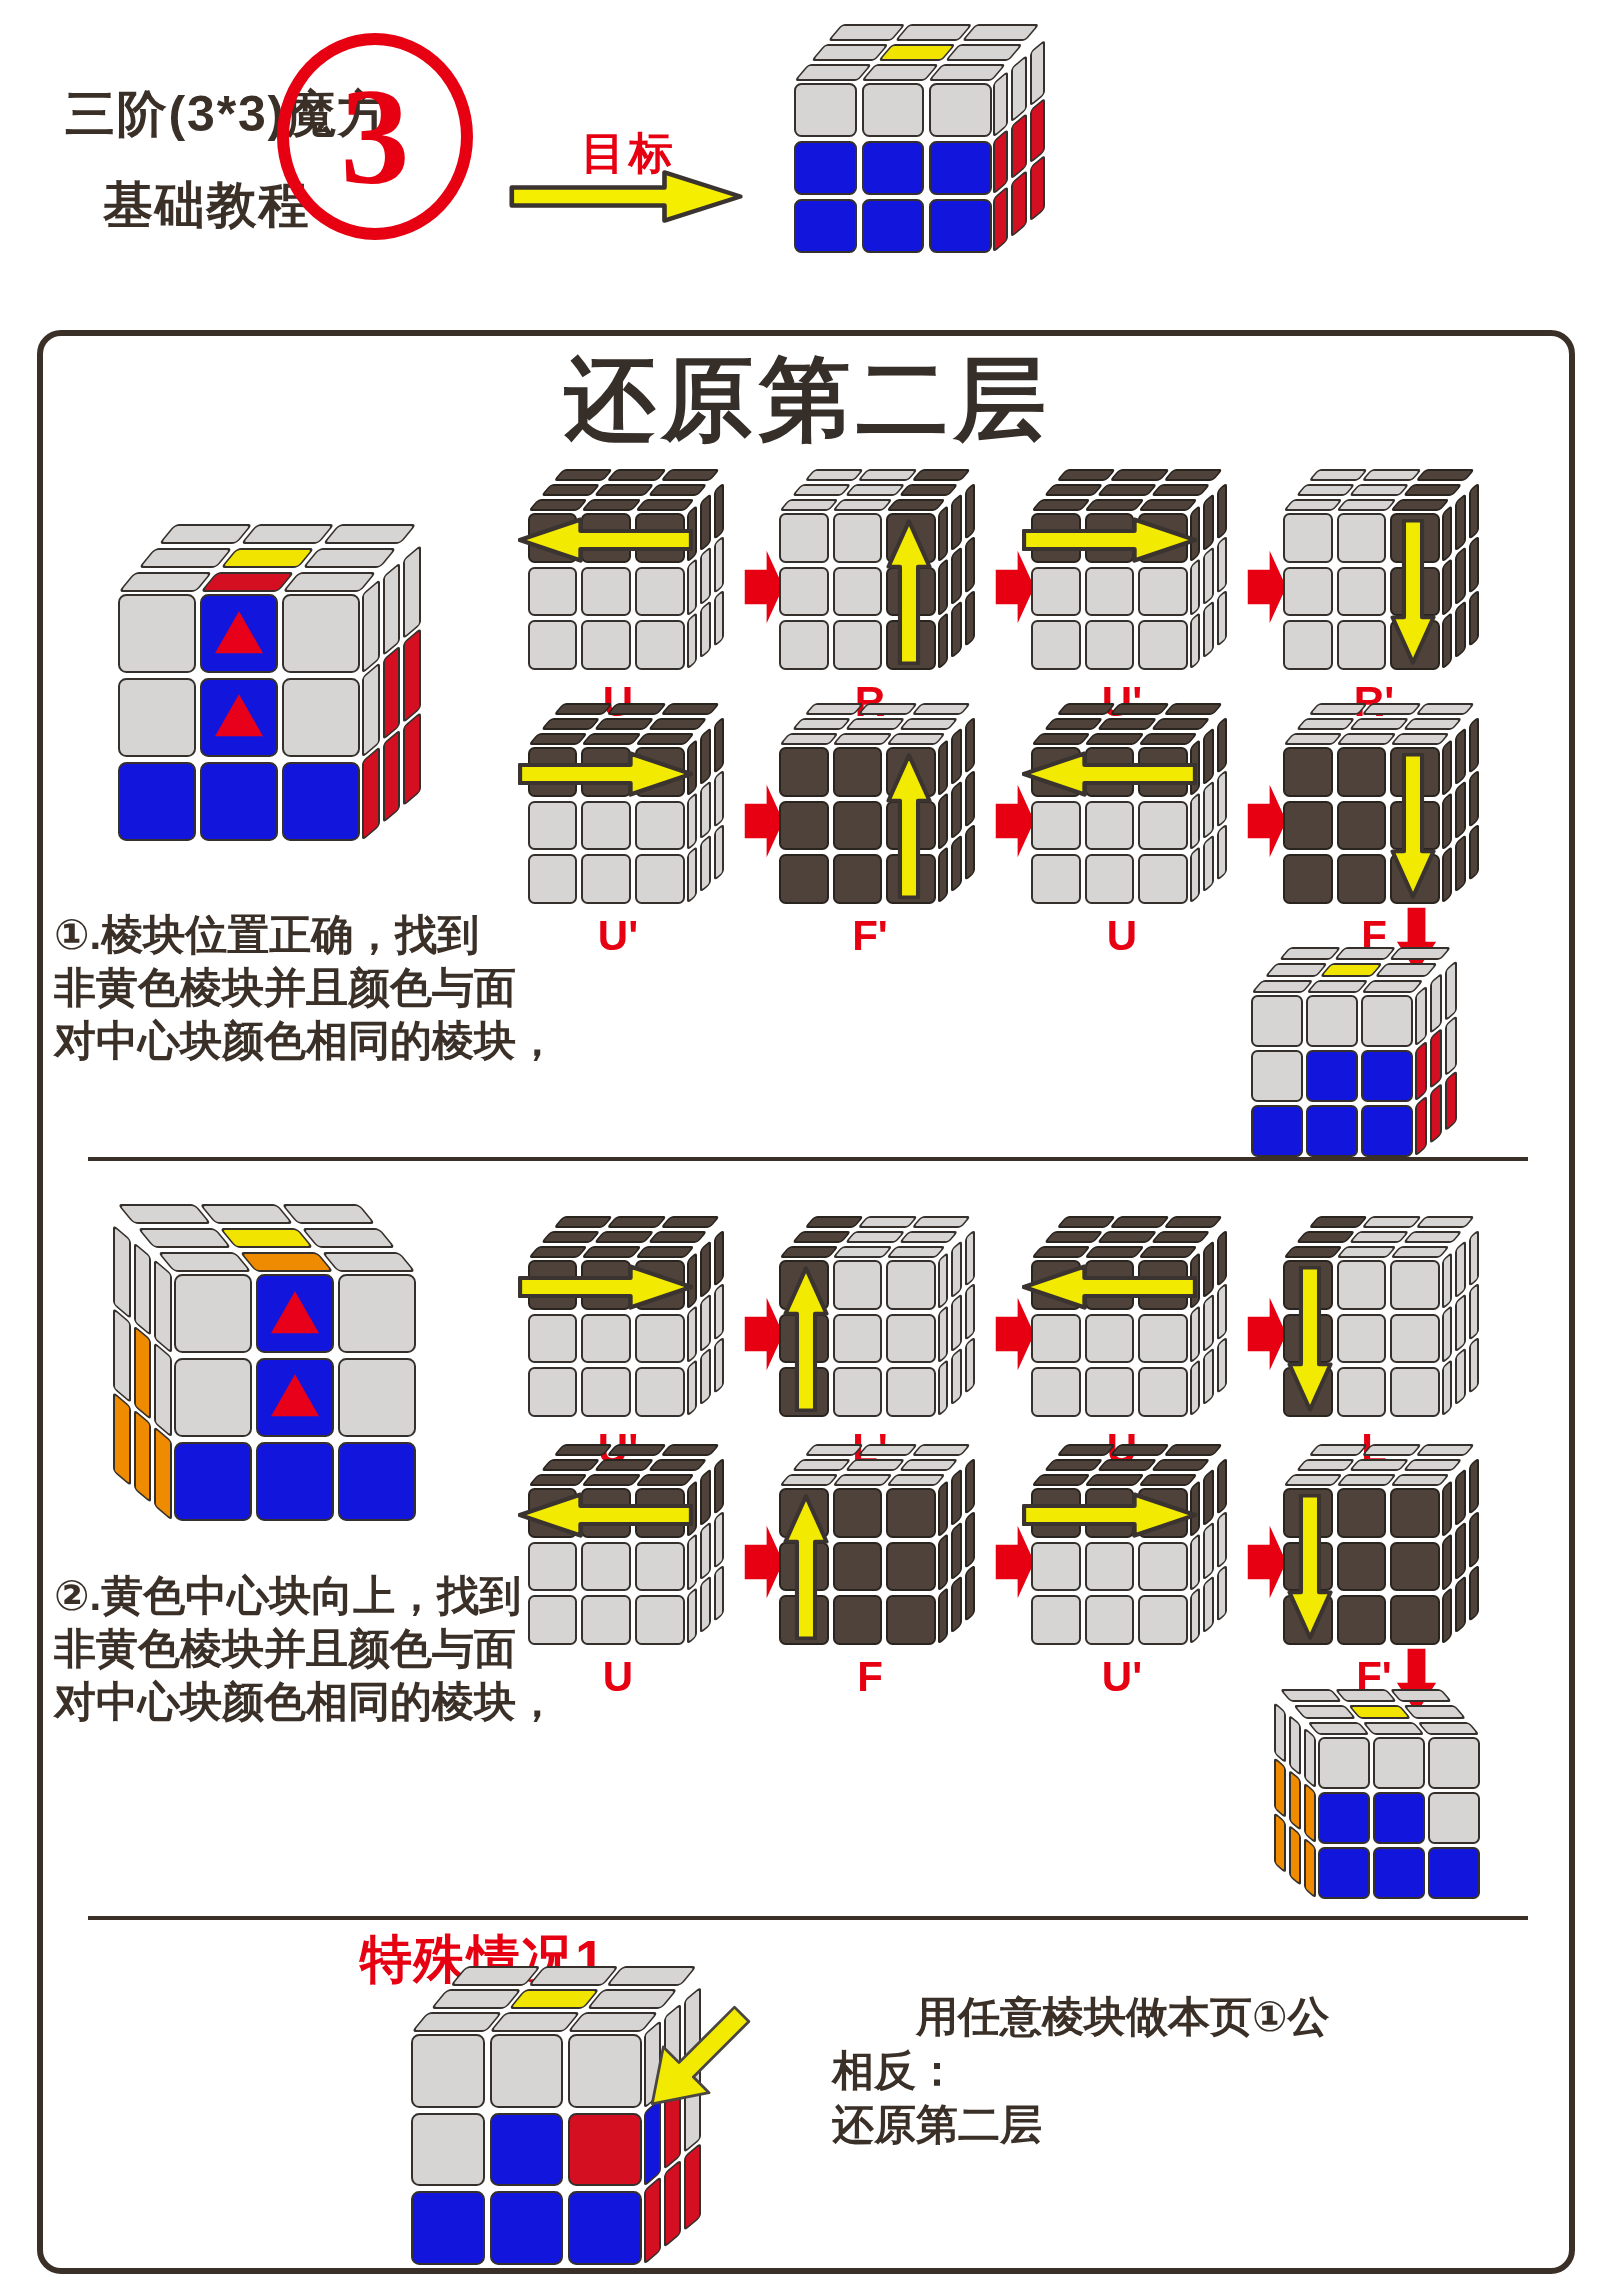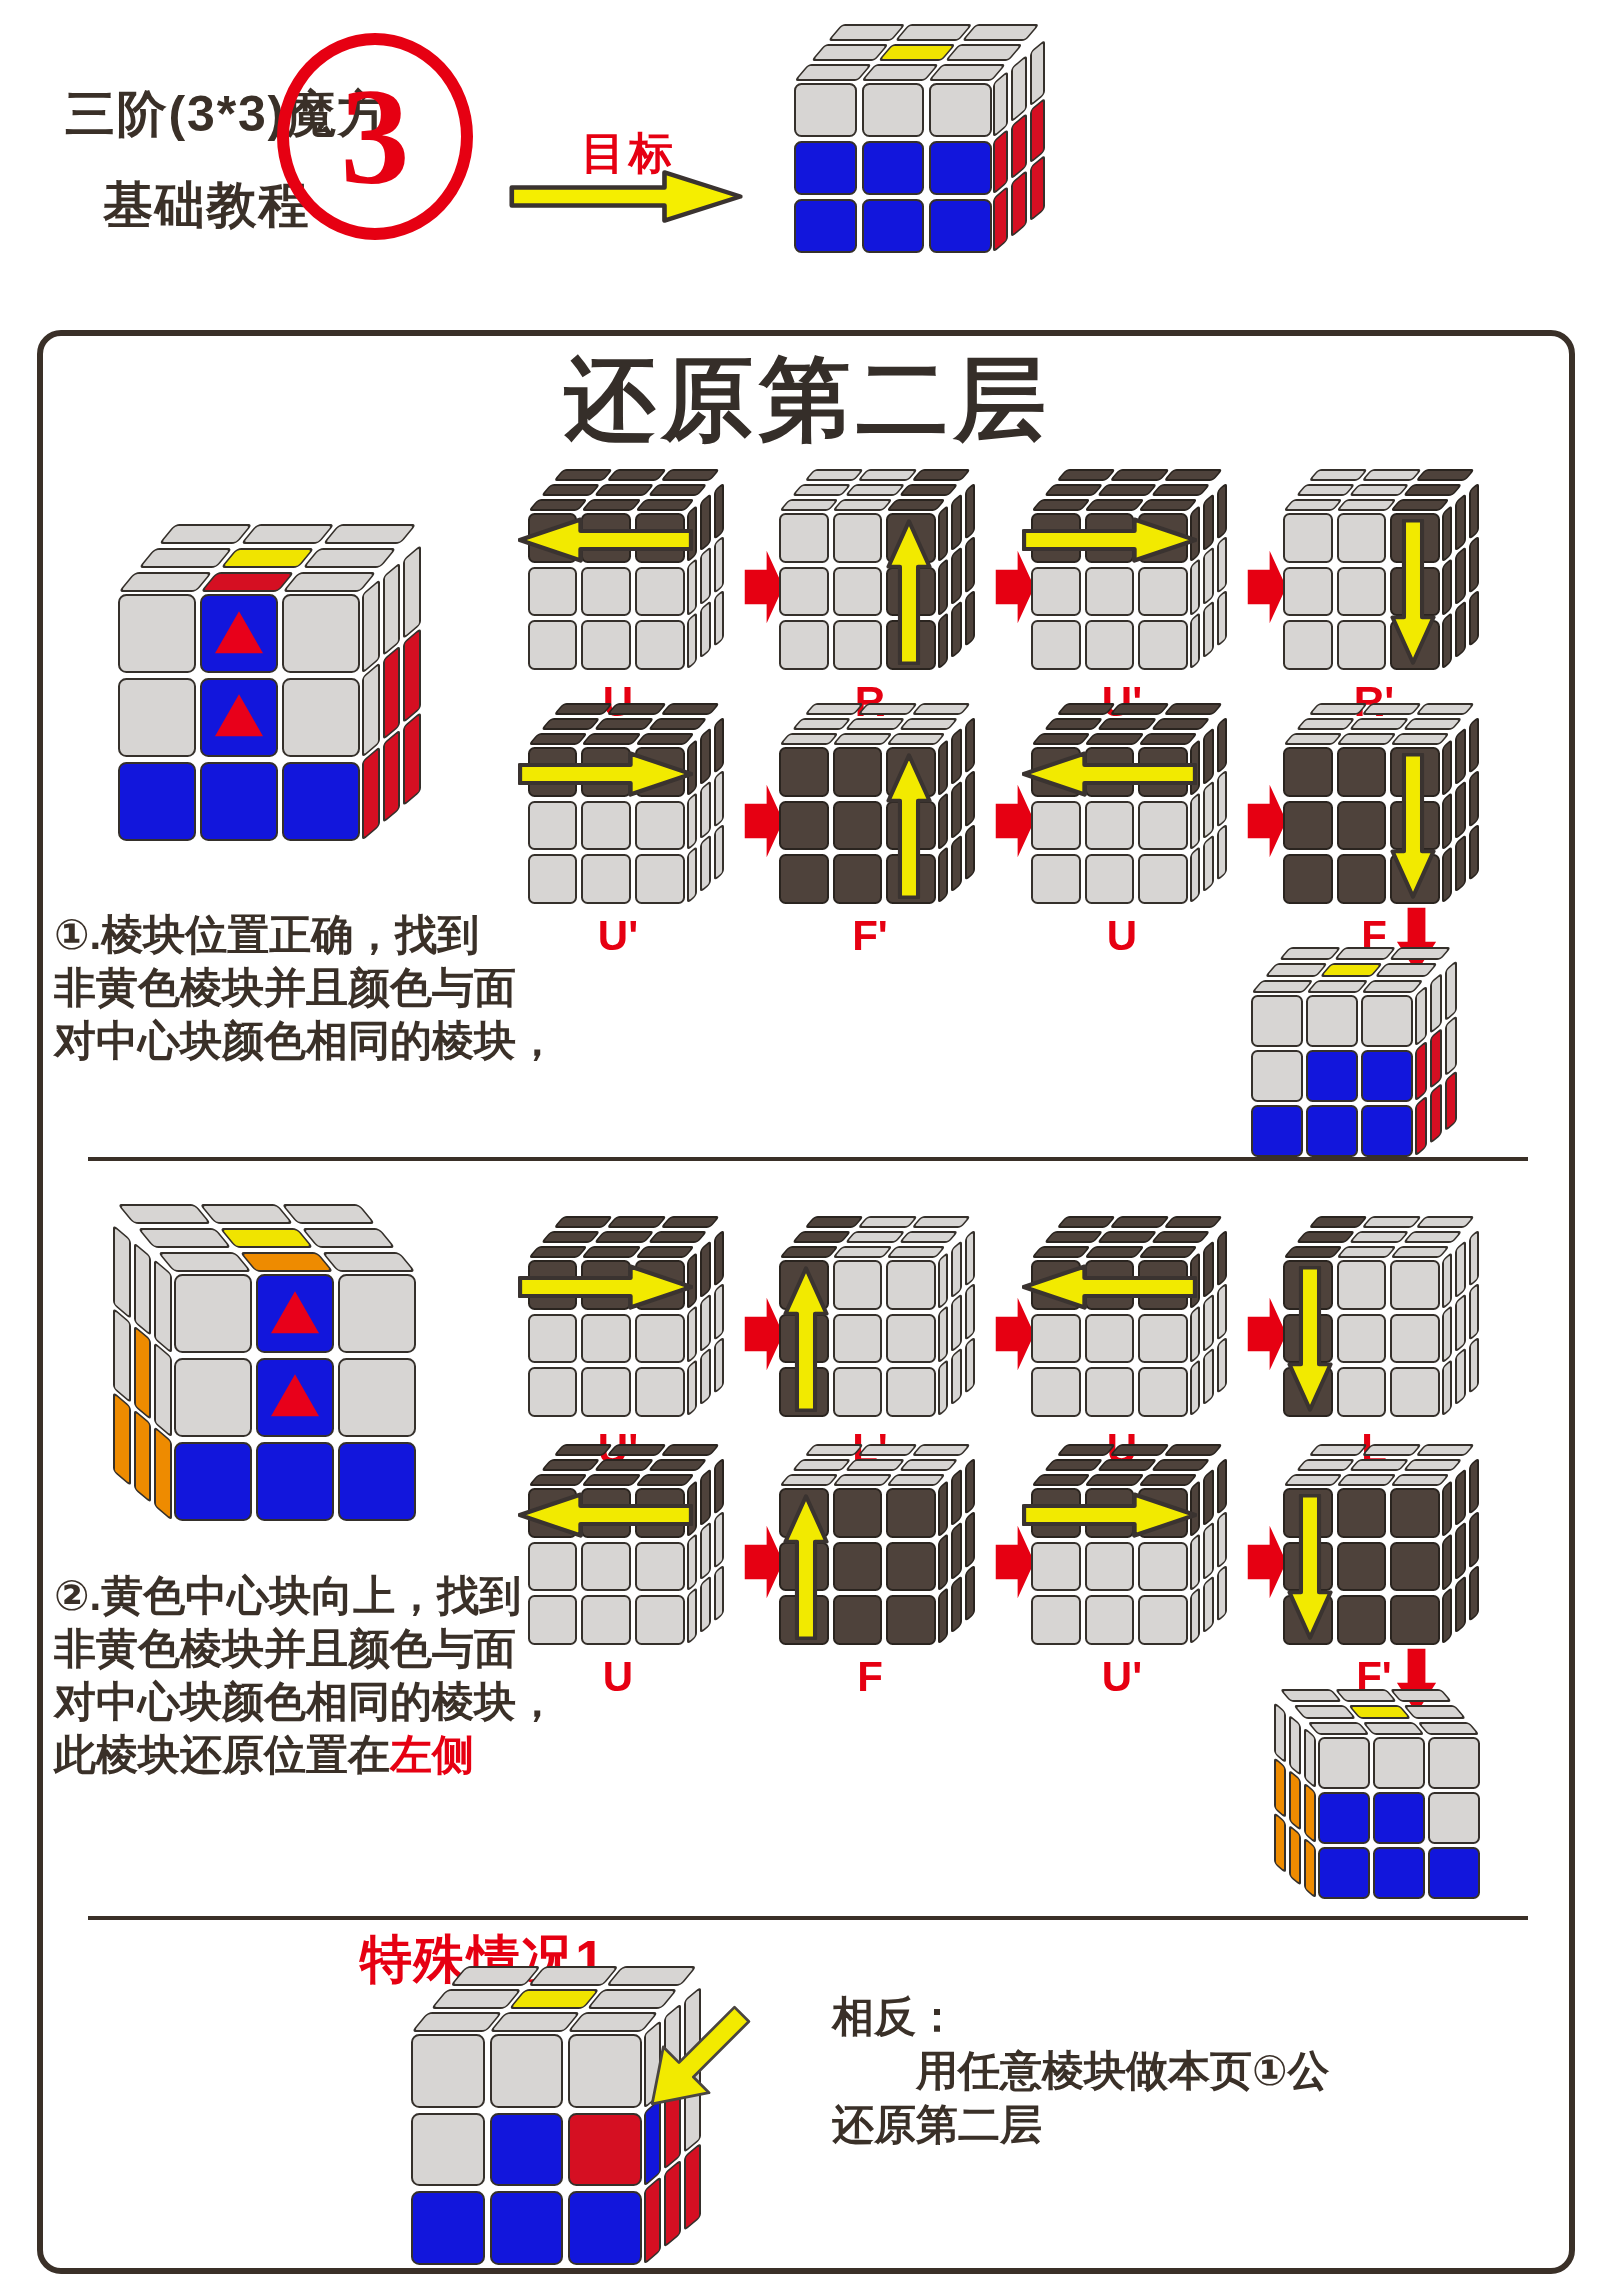--- a/index.html
+++ b/index.html
@@ -945,21 +945,20 @@
     <div class="arrow-wrap" style="left: 875px; top: 203px; width: 41px; height: 68px;">
       <svg viewBox="0 0 46 76" preserveAspectRatio="none">
         <polygon points="13,2 33,2 33,40 45,40 23,74 1,40 13,40" fill="#e60012"></polygon>
       </svg>
     </div>
   </div>
 <div class="note" style="left:54px;top:1569px;">
   <div>②.黄色中心块向上，找到</div>
   <div>非黄色棱块并且颜色与面</div>
   <div>对中心块颜色相同的棱块，</div>
-  <div><span>此棱块还原位置在</span><span class="hl">左侧</span></div>
 </div>
 <div class="cube" id="mount-result2" style="left:1274px;top:1689px;">
     <div class="face" style="width: 162px; height: 46px; grid-template-columns: repeat(3, 1fr); grid-template-rows: repeat(3, 1fr); gap: 2.8px; left: 44px; top: 0px; transform-origin: left bottom; transform: skewX(40deg);">
       <div class="tile" style="background: rgb(215, 213, 211); border-radius: 3.7px;"></div>
       <div class="tile" style="background: rgb(215, 213, 211); border-radius: 3.7px;"></div>
       <div class="tile" style="background: rgb(215, 213, 211); border-radius: 3.7px;"></div>
       <div class="tile" style="background: rgb(215, 213, 211); border-radius: 3.7px;"></div>
       <div class="tile" style="background: rgb(240, 228, 0); border-radius: 3.7px;"></div>
       <div class="tile" style="background: rgb(215, 213, 211); border-radius: 3.7px;"></div>
       <div class="tile" style="background: rgb(215, 213, 211); border-radius: 3.7px;"></div>
@@ -1028,17 +1027,17 @@
     </div>
   </div>
 <div class="abs arrow-wrap" style="left:624px;top:1975px;width:157px;height:157px;">
   <svg viewBox="0 0 170 170">
       <g transform="rotate(135 85 85)">
         <polygon points="25,74 110,74 110,50 162,85 110,120 110,96 25,96" fill="#f2ea00" stroke="#4a4540" stroke-width="3" stroke-linejoin="round"></polygon>
       </g>
     </svg>
 </div>
 <div class="sc-text" style="left:832px;top:1990px;">
+  <div>　　用任意棱块做本页①公</div>
   <div>相反：</div>
-  <div>　　用任意棱块做本页①公</div>
   <div>还原第二层</div>
 </div>
 
 
 </body></html>

